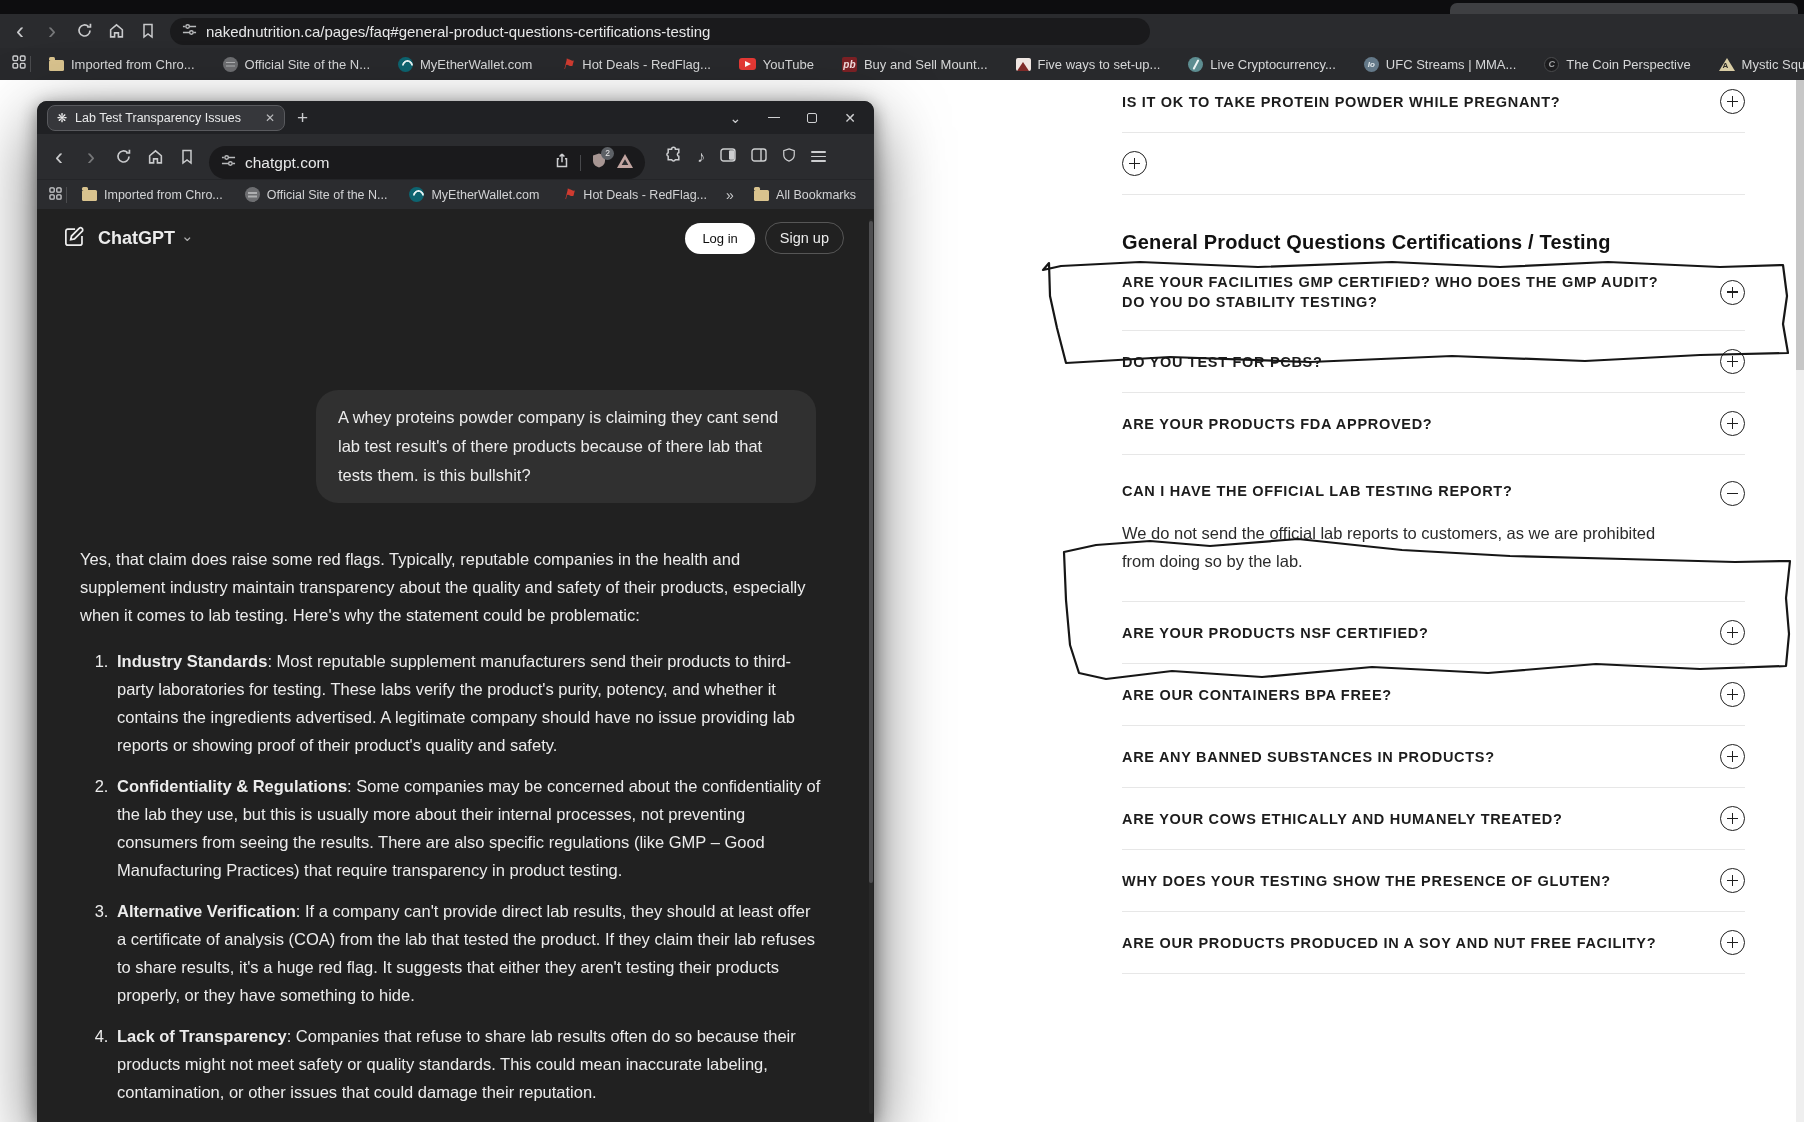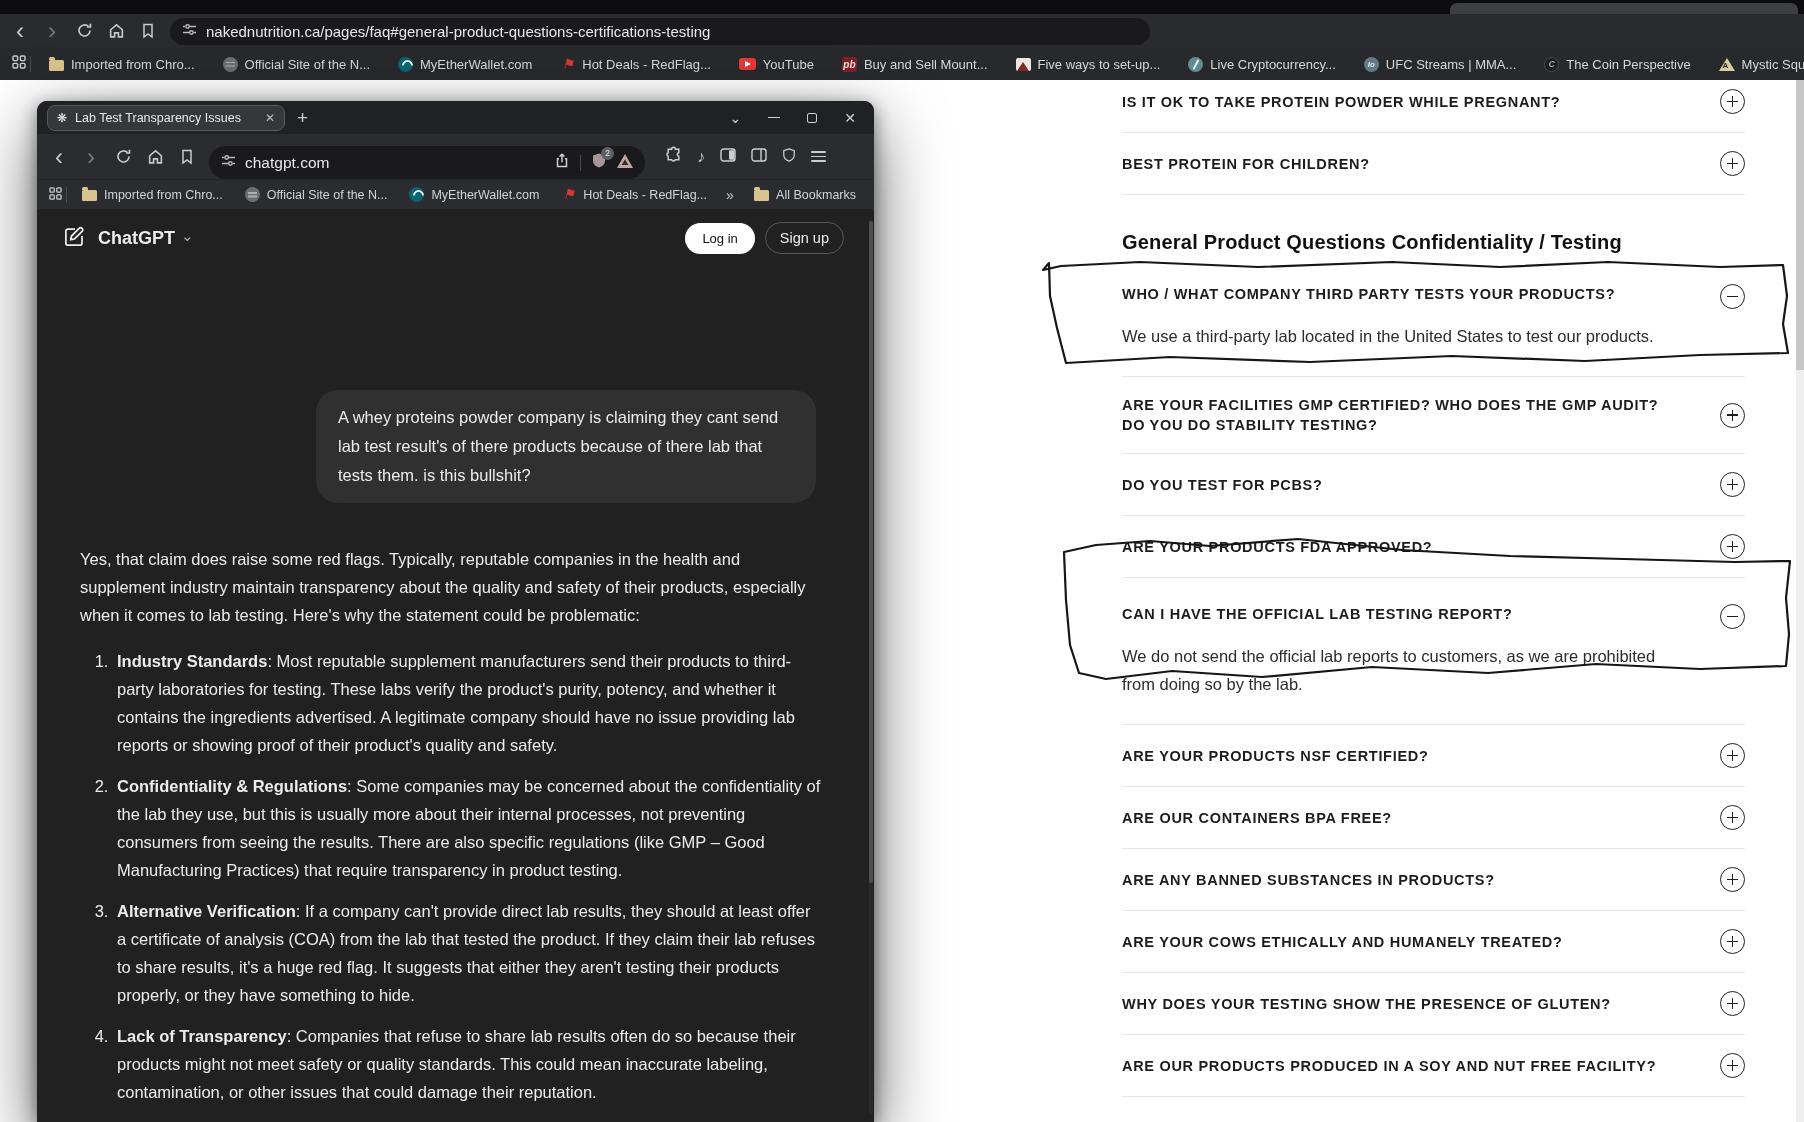--- a/index.html
+++ b/index.html
@@ -211,33 +211,25 @@
   </div>
 
   <div class="page">
     <div class="faq">
 
       <div class="frow first">
         <span class="q">IS IT OK TO TAKE PROTEIN POWDER WHILE PREGNANT?</span>
         <span class="pm plus"></span>
       </div>
       <div class="frow">
-        <span class="q">BEST PROTEIN FOR CHILDREN?</span>
-        <span class="pm plus"></span>
-      </div>
-
-      <h2 class="sec-title">General Product Questions Confidentiality / Testing</h2>
-
-      <div class="frow exp">
-        <div class="exp-head">
-          <span class="q">WHO / WHAT COMPANY THIRD PARTY TESTS YOUR PRODUCTS?</span>
-          <span class="pm"></span>
-        </div>
-        <p class="ans">We use a third-party lab located in the United States to test our products.</p>
-      </div>
+        <span class="pm plus"></span>
+      </div>
+
+      <h2 class="sec-title">General Product Questions Certifications / Testing</h2>
+
 
       <div class="frow">
         <span class="q">ARE YOUR FACILITIES GMP CERTIFIED? WHO DOES THE GMP AUDIT? DO YOU DO STABILITY TESTING?</span>
         <span class="pm plus"></span>
       </div>
       <div class="frow">
         <span class="q">DO YOU TEST FOR PCBS?</span>
         <span class="pm plus"></span>
       </div>
       <div class="frow">

